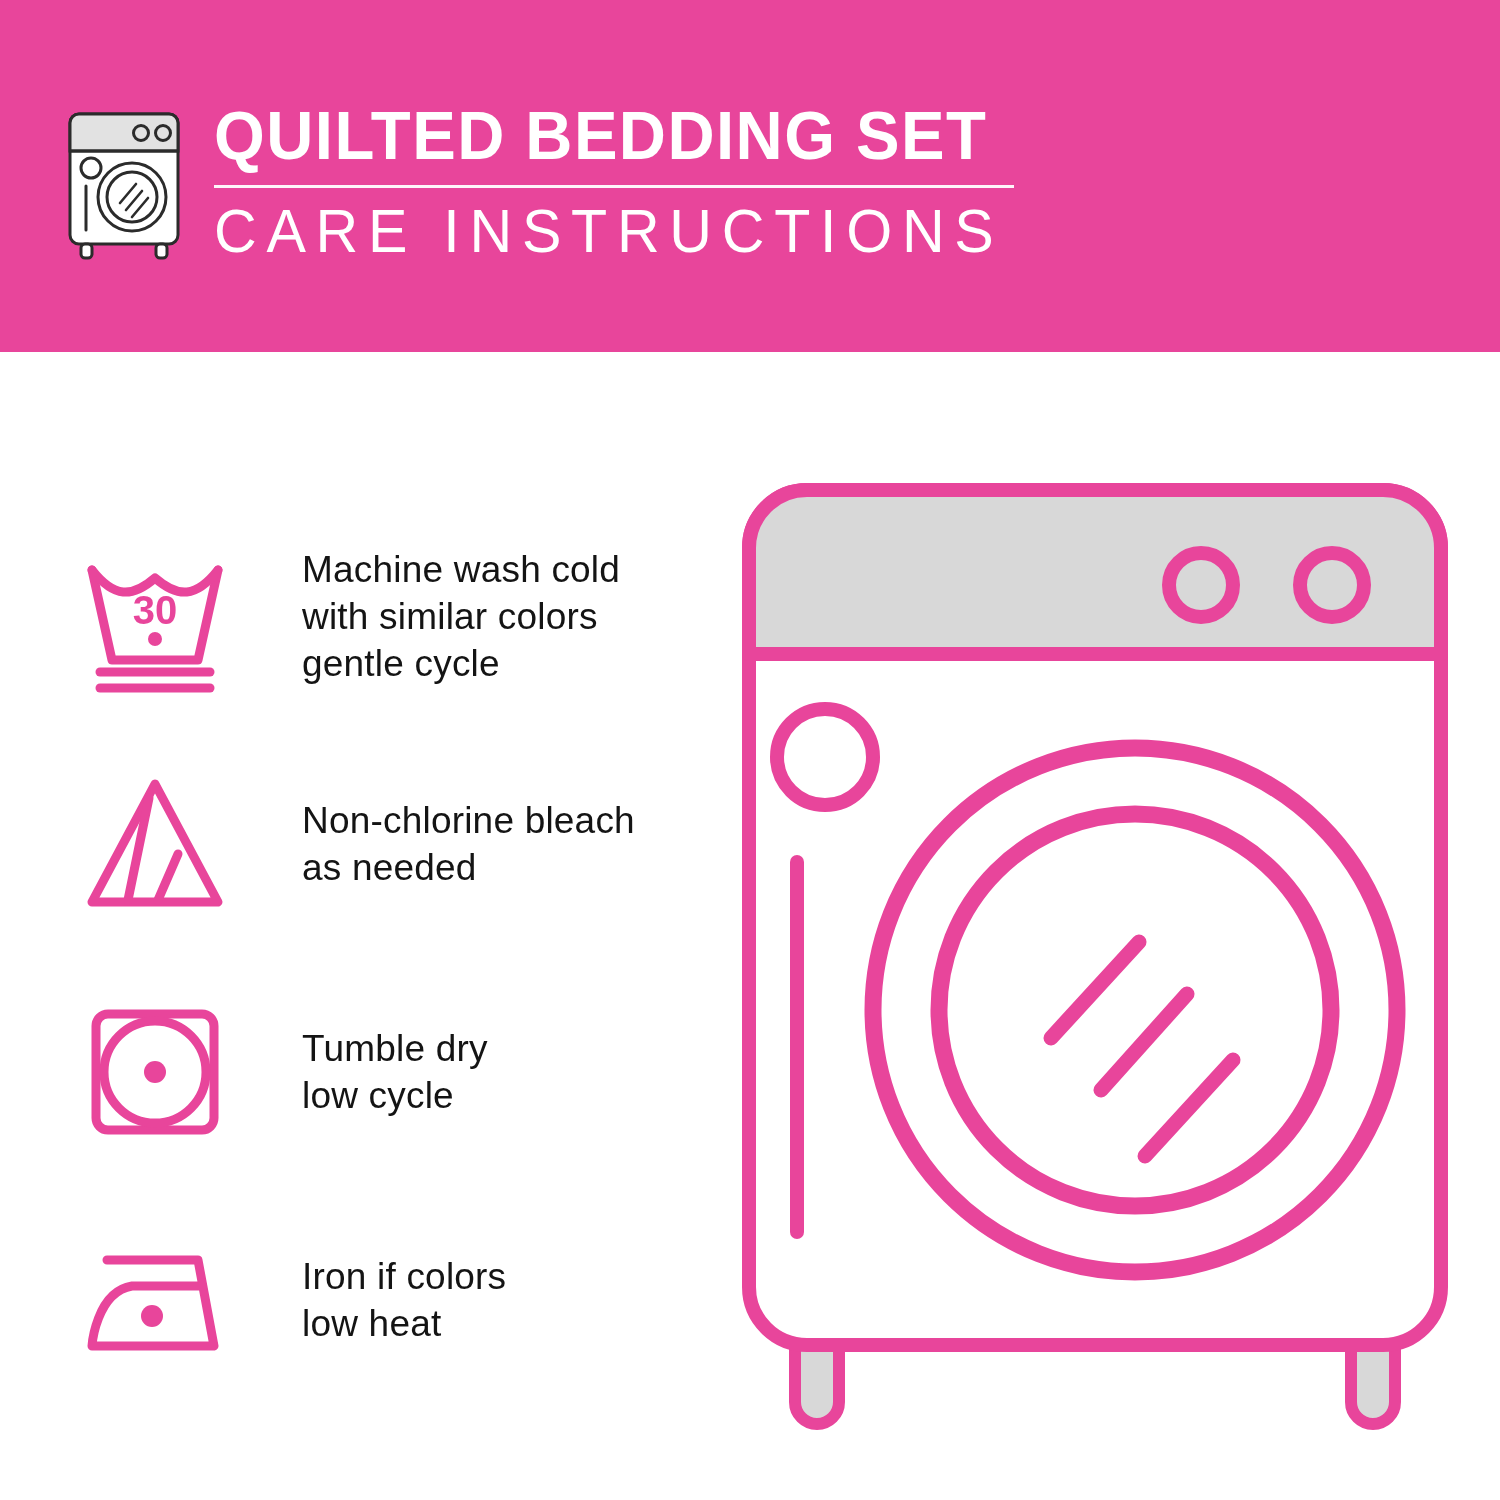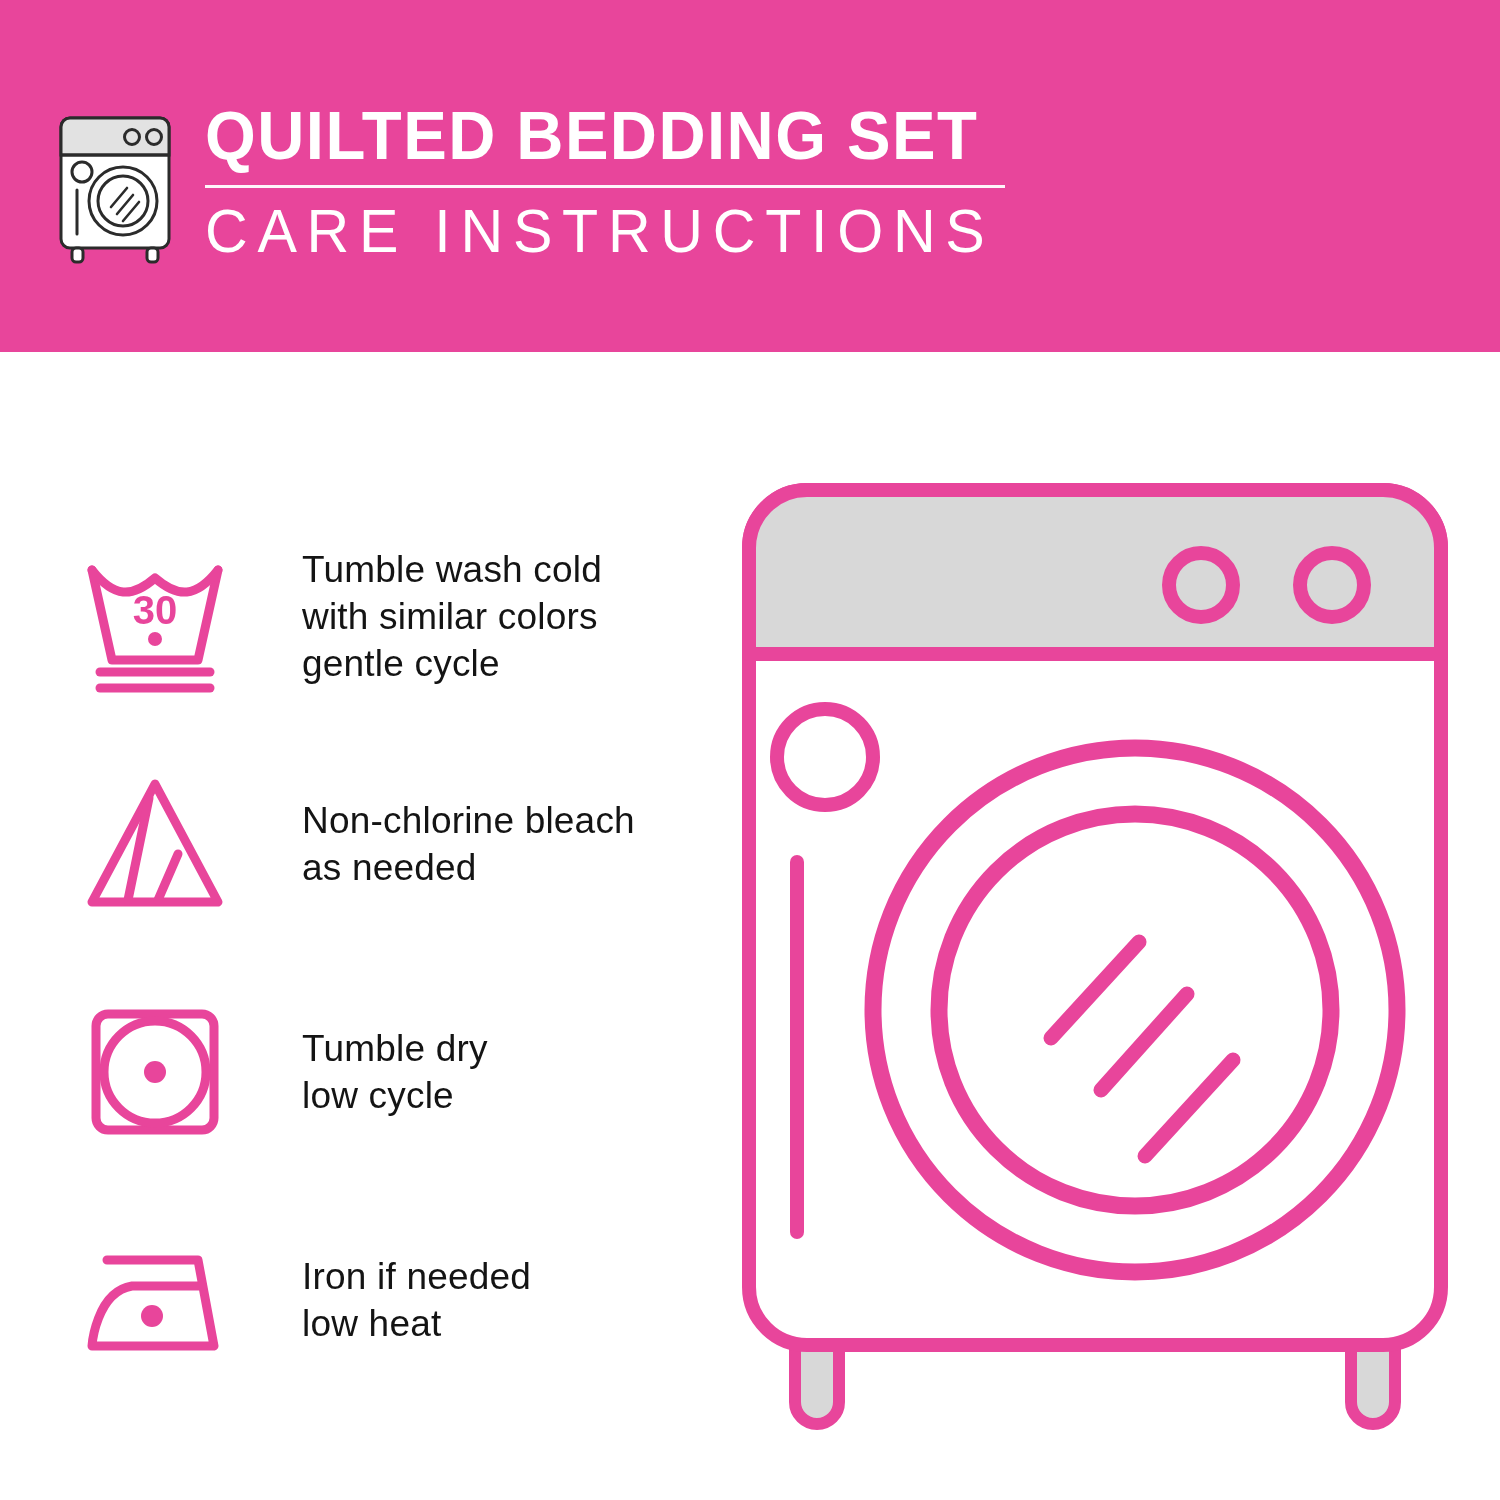--- a/index.html
+++ b/index.html
@@ -20,24 +20,24 @@
     position: absolute;
     left: 0;
     top: 0;
     width: 1500px;
     height: 352px;
     background: #e8459b;
     box-sizing: border-box;
   }
   .header-inner {
     position: absolute;
-    left: 55px;
+    left: 64px;
     top: 98px;
     display: flex;
-    align-items: flex-end;
+    align-items: center;
   }
   .header-logo {
     width: 126px;
     height: 150px;
     flex: 0 0 auto;
     margin-top: 8px;
   }
   .header-titles {
     margin-left: 24px;
     display: flex;
@@ -160,21 +160,21 @@
           <g fill="none" stroke="#e8459b" stroke-width="9" stroke-linecap="round" stroke-linejoin="round">
             <path d="M22 34 L42 124 L128 124 L148 34"></path>
             <path d="M22 34 C44 62 62 62 85 42 C108 62 126 62 148 34"></path>
             <line x1="30" y1="136" x2="140" y2="136"></line>
             <line x1="30" y1="152" x2="140" y2="152"></line>
           </g>
           <text x="85" y="88" font-family="Liberation Sans, sans-serif" font-size="40" font-weight="bold" fill="#e8459b" text-anchor="middle">30</text>
           <circle cx="85" cy="103" r="7" fill="#e8459b"></circle>
         </svg>
       </div>
-      <div class="care-text">Tumble wash cold
+      <div class="care-text">Machine wash cold
 with similar colors
 gentle cycle</div>
     </div>
 
     <div class="care-row">
       <div class="care-icon">
         <svg viewBox="0 0 170 160" width="170" height="160">
           <g fill="none" stroke="#e8459b" stroke-width="9" stroke-linecap="round" stroke-linejoin="round">
             <path d="M85 20 L148 138 L22 138 Z"></path>
             <line x1="79" y1="34" x2="58" y2="136"></line>
@@ -202,21 +202,21 @@
 
     <div class="care-row">
       <div class="care-icon">
         <svg viewBox="0 0 170 160" width="170" height="160">
           <g fill="none" stroke="#e8459b" stroke-width="9" stroke-linecap="round" stroke-linejoin="round">
             <path d="M37 40 L128 40 L144 126 L22 126 C22 126 26 72 62 66 L128 66"></path>
           </g>
           <circle cx="82" cy="96" r="11" fill="#e8459b"></circle>
         </svg>
       </div>
-      <div class="care-text">Iron if needed
+      <div class="care-text">Iron if colors
 low heat</div>
     </div>
   </div>
 
   <div class="washer-wrap">
     <svg viewBox="0 0 720 1000" width="720" height="1000">
 
       <g>
         <path d="M60 860 L60 930 a22 22 0 0 0 44 0 L104 860 Z" fill="#d8d8d8" stroke="#e8459b" stroke-width="12" stroke-linejoin="round"></path>
       </g>

